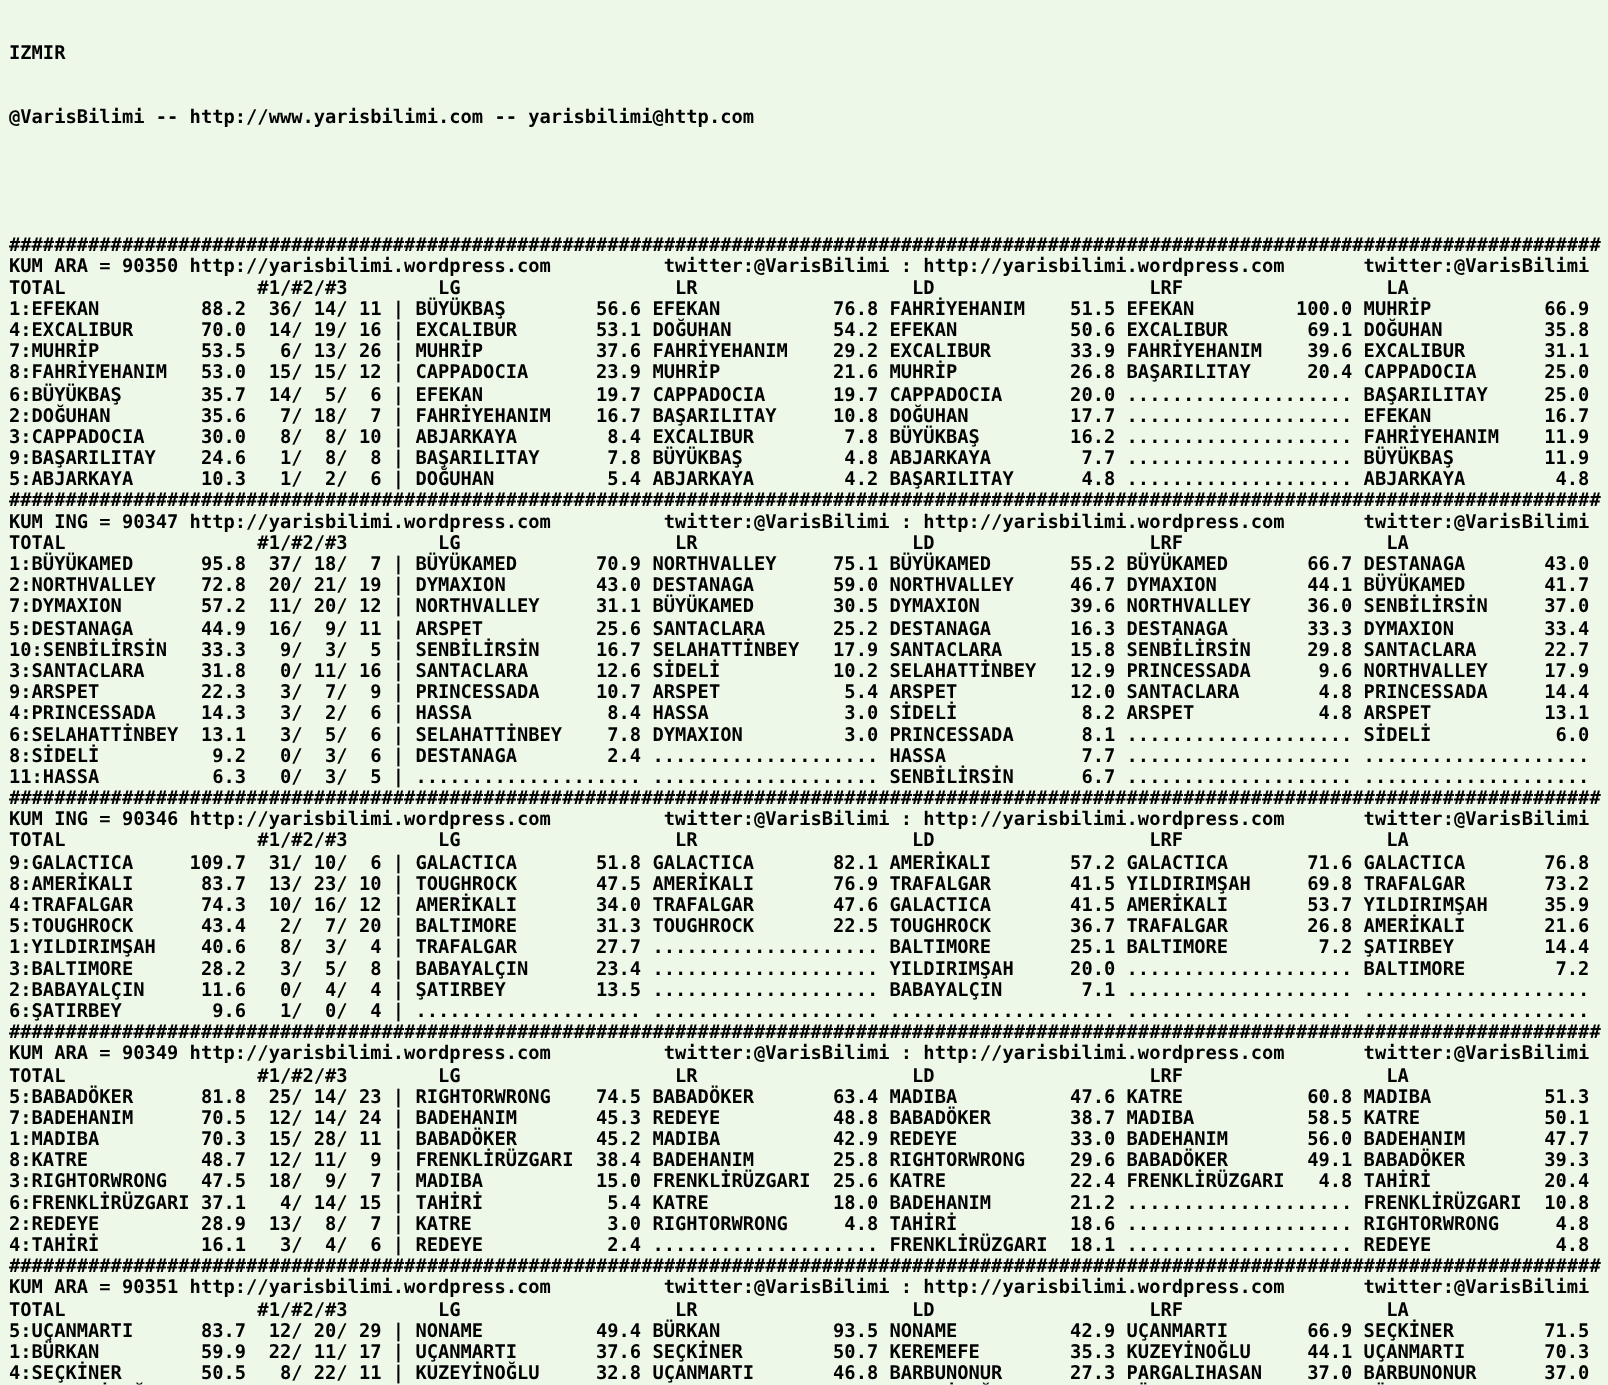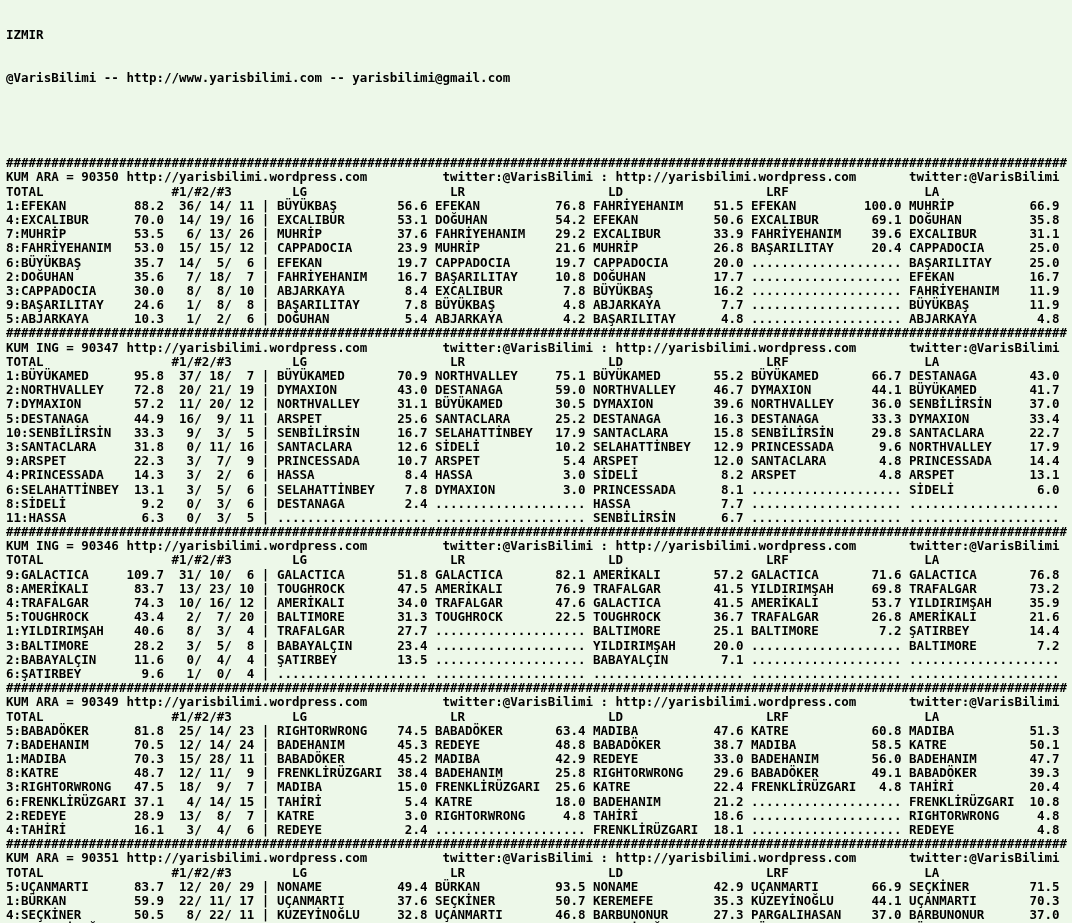--- a/index.html
+++ b/index.html
@@ -20,16 +20,16 @@
     height: 923px;
     box-sizing: border-box;
   }
   .ln { height: 14.2px; }
 </style>
 </head>
 <body>
 
 <div class="report">
   <div class="ln">IZMIR</div>
-  <div class="ln">@VarisBilimi -- http://www.yarisbilimi.com -- yarisbilimi@gmail.com</div>
+  <div class="ln">@VarisBilimi -- http://www.yarisbilimi.com -- yarisbilimi@http.com</div>
   <div class="ln"> </div>
   <div id="tables"><div><div class="ln">#############################################################################################################################################</div><div class="ln">KUM ARA = 90350 http://yarisbilimi.wordpress.com          twitter:@VarisBilimi : http://yarisbilimi.wordpress.com       twitter:@VarisBilimi</div><div class="ln">TOTAL                 #1/#2/#3        LG                   LR                   LD                   LRF                  LA</div><div class="ln">1:EFEKAN         88.2  36/ 14/ 11 | BÜYÜKBAŞ        56.6 EFEKAN          76.8 FAHRİYEHANIM    51.5 EFEKAN         100.0 MUHRİP          66.9 </div><div class="ln">4:EXCALIBUR      70.0  14/ 19/ 16 | EXCALIBUR       53.1 DOĞUHAN         54.2 EFEKAN          50.6 EXCALIBUR       69.1 DOĞUHAN         35.8 </div><div class="ln">7:MUHRİP         53.5   6/ 13/ 26 | MUHRİP          37.6 FAHRİYEHANIM    29.2 EXCALIBUR       33.9 FAHRİYEHANIM    39.6 EXCALIBUR       31.1 </div><div class="ln">8:FAHRİYEHANIM   53.0  15/ 15/ 12 | CAPPADOCIA      23.9 MUHRİP          21.6 MUHRİP          26.8 BAŞARILITAY     20.4 CAPPADOCIA      25.0 </div><div class="ln">6:BÜYÜKBAŞ       35.7  14/  5/  6 | EFEKAN          19.7 CAPPADOCIA      19.7 CAPPADOCIA      20.0 .................... BAŞARILITAY     25.0 </div><div class="ln">2:DOĞUHAN        35.6   7/ 18/  7 | FAHRİYEHANIM    16.7 BAŞARILITAY     10.8 DOĞUHAN         17.7 .................... EFEKAN          16.7 </div><div class="ln">3:CAPPADOCIA     30.0   8/  8/ 10 | ABJARKAYA        8.4 EXCALIBUR        7.8 BÜYÜKBAŞ        16.2 .................... FAHRİYEHANIM    11.9 </div><div class="ln">9:BAŞARILITAY    24.6   1/  8/  8 | BAŞARILITAY      7.8 BÜYÜKBAŞ         4.8 ABJARKAYA        7.7 .................... BÜYÜKBAŞ        11.9 </div><div class="ln">5:ABJARKAYA      10.3   1/  2/  6 | DOĞUHAN          5.4 ABJARKAYA        4.2 BAŞARILITAY      4.8 .................... ABJARKAYA        4.8 </div></div><div><div class="ln">#############################################################################################################################################</div><div class="ln">KUM ING = 90347 http://yarisbilimi.wordpress.com          twitter:@VarisBilimi : http://yarisbilimi.wordpress.com       twitter:@VarisBilimi</div><div class="ln">TOTAL                 #1/#2/#3        LG                   LR                   LD                   LRF                  LA</div><div class="ln">1:BÜYÜKAMED      95.8  37/ 18/  7 | BÜYÜKAMED       70.9 NORTHVALLEY     75.1 BÜYÜKAMED       55.2 BÜYÜKAMED       66.7 DESTANAGA       43.0 </div><div class="ln">2:NORTHVALLEY    72.8  20/ 21/ 19 | DYMAXION        43.0 DESTANAGA       59.0 NORTHVALLEY     46.7 DYMAXION        44.1 BÜYÜKAMED       41.7 </div><div class="ln">7:DYMAXION       57.2  11/ 20/ 12 | NORTHVALLEY     31.1 BÜYÜKAMED       30.5 DYMAXION        39.6 NORTHVALLEY     36.0 SENBİLİRSİN     37.0 </div><div class="ln">5:DESTANAGA      44.9  16/  9/ 11 | ARSPET          25.6 SANTACLARA      25.2 DESTANAGA       16.3 DESTANAGA       33.3 DYMAXION        33.4 </div><div class="ln">10:SENBİLİRSİN   33.3   9/  3/  5 | SENBİLİRSİN     16.7 SELAHATTİNBEY   17.9 SANTACLARA      15.8 SENBİLİRSİN     29.8 SANTACLARA      22.7 </div><div class="ln">3:SANTACLARA     31.8   0/ 11/ 16 | SANTACLARA      12.6 SİDELİ          10.2 SELAHATTİNBEY   12.9 PRINCESSADA      9.6 NORTHVALLEY     17.9 </div><div class="ln">9:ARSPET         22.3   3/  7/  9 | PRINCESSADA     10.7 ARSPET           5.4 ARSPET          12.0 SANTACLARA       4.8 PRINCESSADA     14.4 </div><div class="ln">4:PRINCESSADA    14.3   3/  2/  6 | HASSA            8.4 HASSA            3.0 SİDELİ           8.2 ARSPET           4.8 ARSPET          13.1 </div><div class="ln">6:SELAHATTİNBEY  13.1   3/  5/  6 | SELAHATTİNBEY    7.8 DYMAXION         3.0 PRINCESSADA      8.1 .................... SİDELİ           6.0 </div><div class="ln">8:SİDELİ          9.2   0/  3/  6 | DESTANAGA        2.4 .................... HASSA            7.7 .................... .................... </div><div class="ln">11:HASSA          6.3   0/  3/  5 | .................... .................... SENBİLİRSİN      6.7 .................... .................... </div></div><div><div class="ln">#############################################################################################################################################</div><div class="ln">KUM ING = 90346 http://yarisbilimi.wordpress.com          twitter:@VarisBilimi : http://yarisbilimi.wordpress.com       twitter:@VarisBilimi</div><div class="ln">TOTAL                 #1/#2/#3        LG                   LR                   LD                   LRF                  LA</div><div class="ln">9:GALACTICA     109.7  31/ 10/  6 | GALACTICA       51.8 GALACTICA       82.1 AMERİKALI       57.2 GALACTICA       71.6 GALACTICA       76.8 </div><div class="ln">8:AMERİKALI      83.7  13/ 23/ 10 | TOUGHROCK       47.5 AMERİKALI       76.9 TRAFALGAR       41.5 YILDIRIMŞAH     69.8 TRAFALGAR       73.2 </div><div class="ln">4:TRAFALGAR      74.3  10/ 16/ 12 | AMERİKALI       34.0 TRAFALGAR       47.6 GALACTICA       41.5 AMERİKALI       53.7 YILDIRIMŞAH     35.9 </div><div class="ln">5:TOUGHROCK      43.4   2/  7/ 20 | BALTIMORE       31.3 TOUGHROCK       22.5 TOUGHROCK       36.7 TRAFALGAR       26.8 AMERİKALI       21.6 </div><div class="ln">1:YILDIRIMŞAH    40.6   8/  3/  4 | TRAFALGAR       27.7 .................... BALTIMORE       25.1 BALTIMORE        7.2 ŞATIRBEY        14.4 </div><div class="ln">3:BALTIMORE      28.2   3/  5/  8 | BABAYALÇIN      23.4 .................... YILDIRIMŞAH     20.0 .................... BALTIMORE        7.2 </div><div class="ln">2:BABAYALÇIN     11.6   0/  4/  4 | ŞATIRBEY        13.5 .................... BABAYALÇIN       7.1 .................... .................... </div><div class="ln">6:ŞATIRBEY        9.6   1/  0/  4 | .................... .................... .................... .................... .................... </div></div><div><div class="ln">#############################################################################################################################################</div><div class="ln">KUM ARA = 90349 http://yarisbilimi.wordpress.com          twitter:@VarisBilimi : http://yarisbilimi.wordpress.com       twitter:@VarisBilimi</div><div class="ln">TOTAL                 #1/#2/#3        LG                   LR                   LD                   LRF                  LA</div><div class="ln">5:BABADÖKER      81.8  25/ 14/ 23 | RIGHTORWRONG    74.5 BABADÖKER       63.4 MADIBA          47.6 KATRE           60.8 MADIBA          51.3 </div><div class="ln">7:BADEHANIM      70.5  12/ 14/ 24 | BADEHANIM       45.3 REDEYE          48.8 BABADÖKER       38.7 MADIBA          58.5 KATRE           50.1 </div><div class="ln">1:MADIBA         70.3  15/ 28/ 11 | BABADÖKER       45.2 MADIBA          42.9 REDEYE          33.0 BADEHANIM       56.0 BADEHANIM       47.7 </div><div class="ln">8:KATRE          48.7  12/ 11/  9 | FRENKLİRÜZGARI  38.4 BADEHANIM       25.8 RIGHTORWRONG    29.6 BABADÖKER       49.1 BABADÖKER       39.3 </div><div class="ln">3:RIGHTORWRONG   47.5  18/  9/  7 | MADIBA          15.0 FRENKLİRÜZGARI  25.6 KATRE           22.4 FRENKLİRÜZGARI   4.8 TAHİRİ          20.4 </div><div class="ln">6:FRENKLİRÜZGARI 37.1   4/ 14/ 15 | TAHİRİ           5.4 KATRE           18.0 BADEHANIM       21.2 .................... FRENKLİRÜZGARI  10.8 </div><div class="ln">2:REDEYE         28.9  13/  8/  7 | KATRE            3.0 RIGHTORWRONG     4.8 TAHİRİ          18.6 .................... RIGHTORWRONG     4.8 </div><div class="ln">4:TAHİRİ         16.1   3/  4/  6 | REDEYE           2.4 .................... FRENKLİRÜZGARI  18.1 .................... REDEYE           4.8 </div></div><div><div class="ln">#############################################################################################################################################</div><div class="ln">KUM ARA = 90351 http://yarisbilimi.wordpress.com          twitter:@VarisBilimi : http://yarisbilimi.wordpress.com       twitter:@VarisBilimi</div><div class="ln">TOTAL                 #1/#2/#3        LG                   LR                   LD                   LRF                  LA</div><div class="ln">5:UÇANMARTI      83.7  12/ 20/ 29 | NONAME          49.4 BÜRKAN          93.5 NONAME          42.9 UÇANMARTI       66.9 SEÇKİNER        71.5 </div><div class="ln">1:BÜRKAN         59.9  22/ 11/ 17 | UÇANMARTI       37.6 SEÇKİNER        50.7 KEREMEFE        35.3 KUZEYİNOĞLU     44.1 UÇANMARTI       70.3 </div><div class="ln">4:SEÇKİNER       50.5   8/ 22/ 11 | KUZEYİNOĞLU     32.8 UÇANMARTI       46.8 BARBUNONUR      27.3 PARGALIHASAN    37.0 BARBUNONUR      37.0 </div><div class="ln">10:KUZEYİNOĞLU   39.6  15/  5/  5 | UÇANHABER       23.3 BARBUNONUR      20.9 KUZEYİNOĞLU     25.7 BÜRKAN          28.7 BÜRKAN          26.3 </div></div></div>
 </div>
 
 </body></html>

